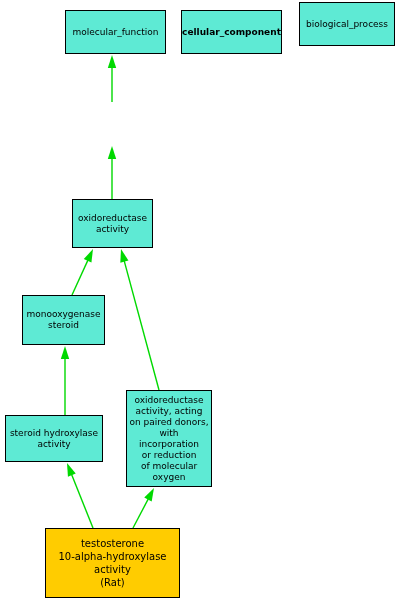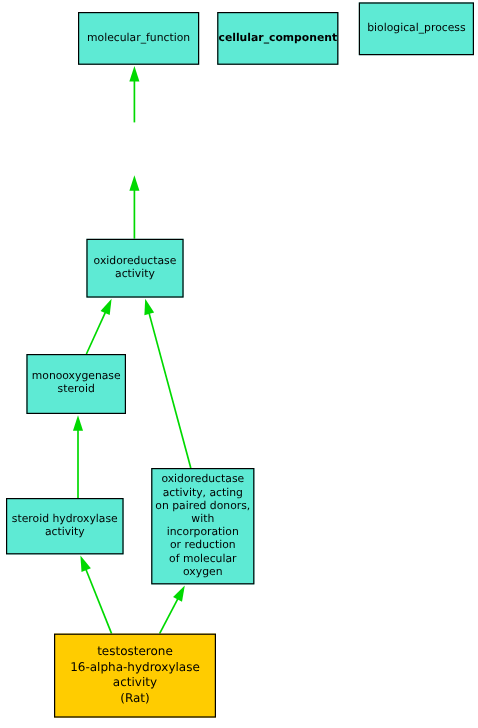--- a/index.html
+++ b/index.html
@@ -96,16 +96,16 @@
     <div class="go-node" style="left: 5px; top: 415px; width: 98px; height: 47px;"><span>steroid hydroxylase
 activity</span></div>
     <div class="go-node" style="left: 126px; top: 390px; width: 86px; height: 97px;"><span>oxidoreductase
 activity, acting
 on paired donors,
 with incorporation
 or reduction
 of molecular
 oxygen</span></div>
     <div class="go-node highlight leaf-term" style="left: 45px; top: 528px; width: 135px; height: 70px;"><span>testosterone
-16-alpha-hydroxylase
+10-alpha-hydroxylase
 activity
 (Rat)</span></div>
   </div>
 
 </body></html>

